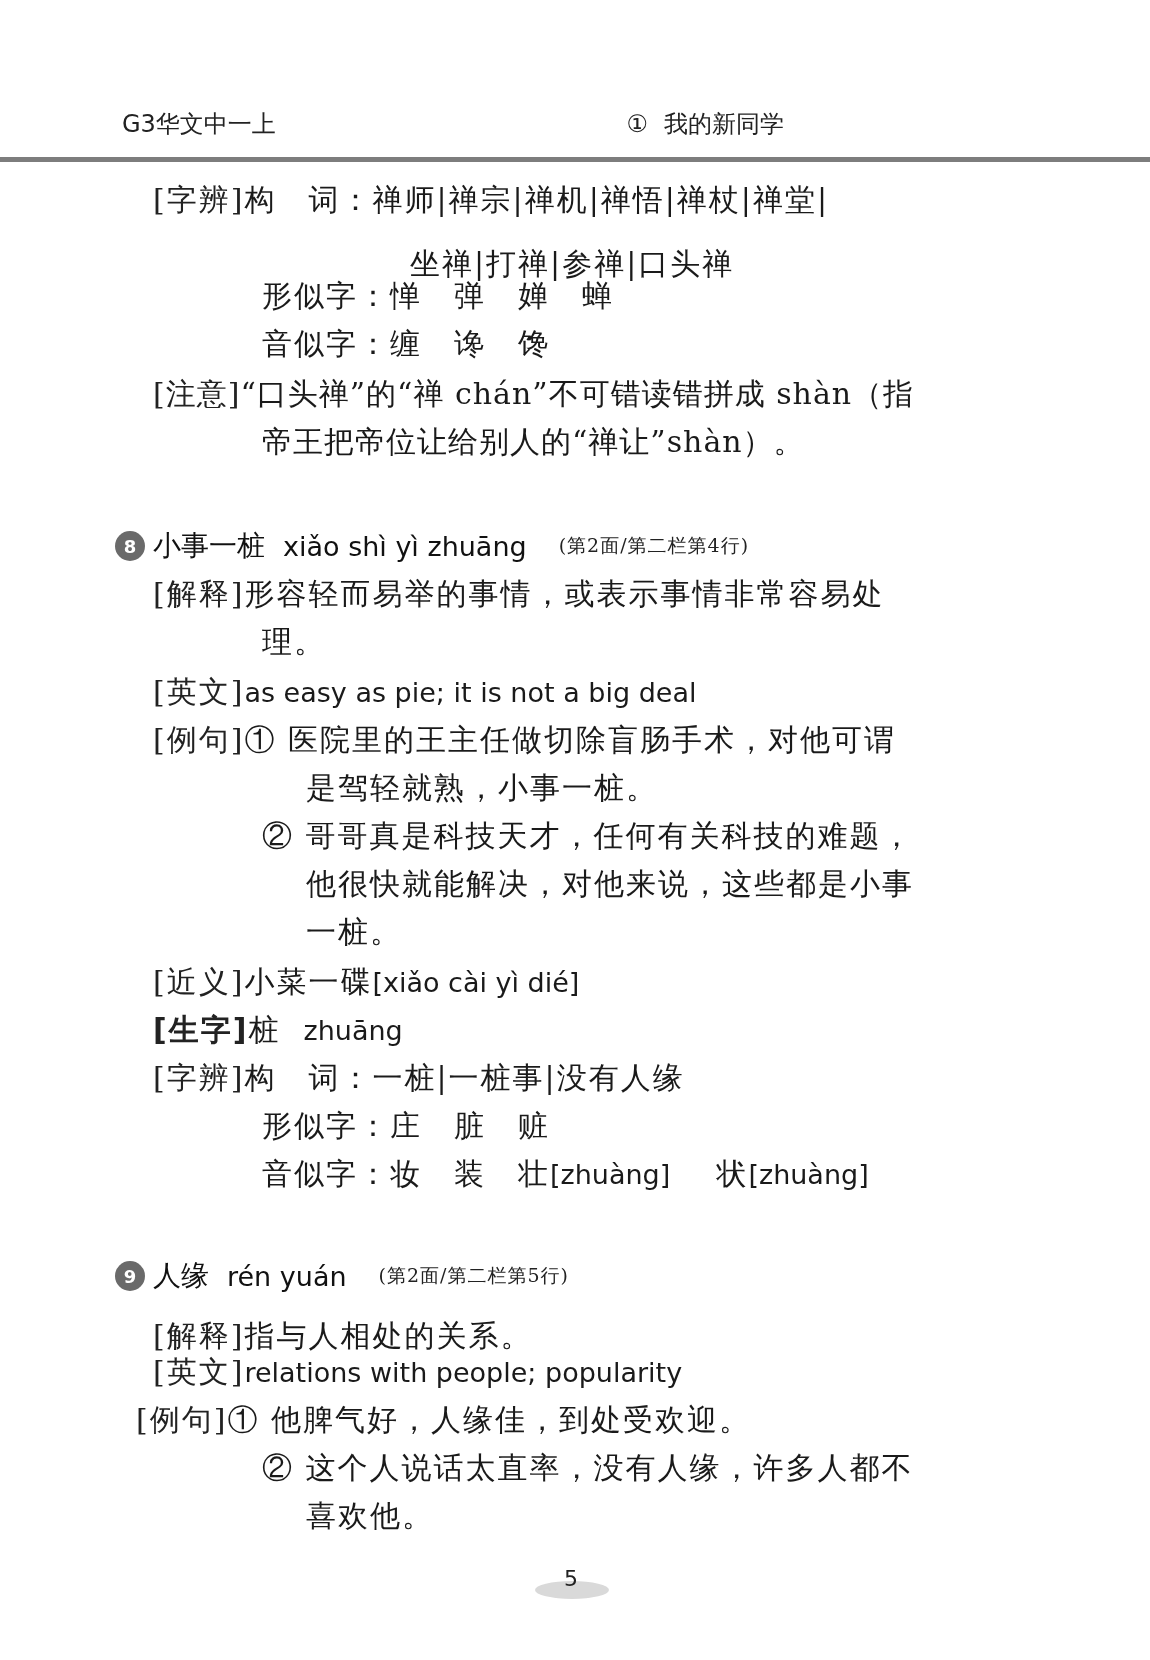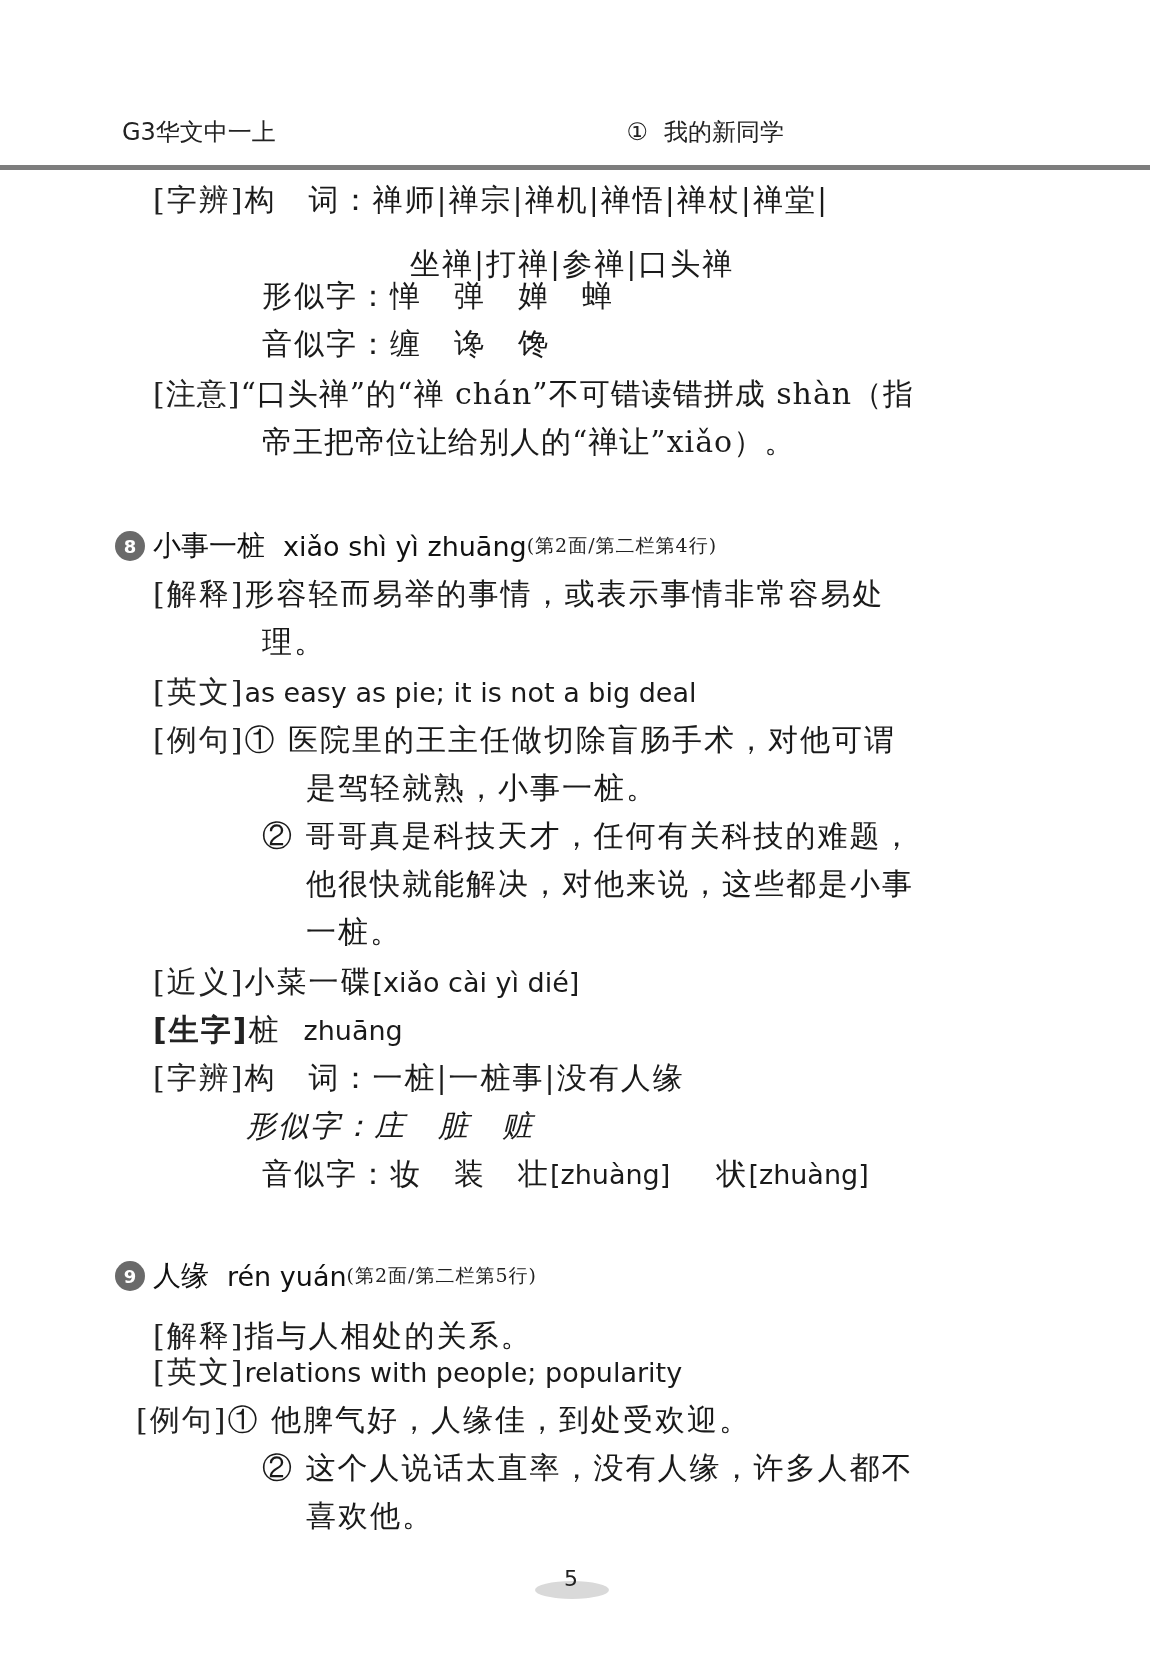--- a/index.html
+++ b/index.html
@@ -2,21 +2,21 @@
 <html><head>
 <meta charset="utf-8">
 <style>
   html, body { margin: 0; padding: 0; background: #ffffff; }
   body {
     width: 1150px; height: 1660px; position: relative; overflow: hidden;
     font-family: "DejaVu Serif", "Liberation Serif", serif;
     color: #1a1a1a;
   }
   .header {
-    position: absolute; left: 0; top: 16px; width: 912px; height: 150px;
+    position: absolute; left: 0; top: 8px; width: 912px; height: 150px;
   }
   .header-left {
     position: absolute; left: 122px; top: 100px;
     font-family: "DejaVu Sans", "Liberation Sans", sans-serif;
     font-size: 24px; color: #222;
   }
   .header-right {
     position: absolute; right: 128px; top: 100px;
     font-family: "DejaVu Sans", "Liberation Sans", sans-serif;
     font-size: 24px; color: #222;
@@ -48,21 +48,21 @@
     font-weight: bold; font-size: 18px;
     display: flex; align-items: center; justify-content: center;
     margin-right: 8px;
   }
   .entry-word {
     font-family: "DejaVu Sans", "Liberation Sans", sans-serif;
     font-size: 28px; color: #111; margin-right: 18px;
   }
   .entry-pinyin {
     font-family: "DejaVu Sans", "Liberation Sans", sans-serif;
-    font-size: 27px; color: #111; 
+    font-size: 27px; color: #111; margin-right: 32px;
   }
   .entry-ref {
     font-size: 19px; color: #222; letter-spacing: 1px;
   }
   .bold-tag { font-family: "DejaVu Sans", "Liberation Sans", sans-serif; font-weight: bold; }
 
   .page-num-wrap {
     position: absolute; left: 535px; top: 1572px; width: 80px; height: 26px;
   }
   .page-ellipse {
@@ -92,21 +92,21 @@
 <div class="row" style="left:410px; top:244px;">坐禅|打禅|参禅|口头禅</div>
 <div class="row" style="left:262px; top:276px;">
   <span>形似字：</span><span>惮　弹　婵　蝉</span>
 </div>
 <div class="row" style="left:262px; top:324px;">
   <span>音似字：</span><span>缠　谗　馋</span>
 </div>
 <div class="row" style="left:153px; top:374px; letter-spacing:1px;">
   <span class="tag">[注意]</span><span>“口头禅”的“禅 chán”不可错读错拼成 shàn（指</span>
 </div>
-<div class="row" style="left:262px; top:422px; letter-spacing:1px;">帝王把帝位让给别人的“禅让”xiǎo）。</div>
+<div class="row" style="left:262px; top:422px; letter-spacing:1px;">帝王把帝位让给别人的“禅让”shàn）。</div>
 
 <div class="entry-head" style="left:115px; top:527px;">
   <div class="entry-num">8</div>
   <span class="entry-word">小事一桩</span>
   <span class="entry-pinyin">xiǎo shì yì zhuāng</span>
   <span class="entry-ref">(第2面/第二栏第4行)</span>
 </div>
 <div class="row" style="left:153px; top:574px;">
   <span class="tag">[解释]</span><span>形容轻而易举的事情，或表示事情非常容易处</span>
 </div>
@@ -125,21 +125,21 @@
 <div class="row" style="left:306px; top:912px;">一桩。</div>
 <div class="row" style="left:153px; top:962px;">
   <span class="tag">[近义]</span><span>小菜一碟</span><span class="latin">[xiǎo cài yì dié]</span>
 </div>
 <div class="row" style="left:153px; top:1010px;">
   <span class="tag bold-tag">[生字]</span><span>桩</span>&nbsp;&nbsp;<span class="latin">zhuāng</span>
 </div>
 <div class="row" style="left:153px; top:1058px;">
   <span class="tag">[字辨]</span><span>构　词：</span><span>一桩|一桩事|没有人缘</span>
 </div>
-<div class="row" style="left:246px; top:1106px;font-style:italic;">
+<div class="row" style="left:262px; top:1106px;">
   <span>形似字：</span><span>庄　脏　赃</span>
 </div>
 <div class="row" style="left:262px; top:1154px;">
   <span>音似字：</span><span>妆　装　</span><span>壮</span><span class="latin">[zhuàng]</span>&nbsp;&nbsp;&nbsp;&nbsp;<span>状</span><span class="latin">[zhuàng]</span>
 </div>
 
 <div class="entry-head" style="left:115px; top:1257px;">
   <div class="entry-num">9</div>
   <span class="entry-word">人缘</span>
   <span class="entry-pinyin">rén yuán</span>

